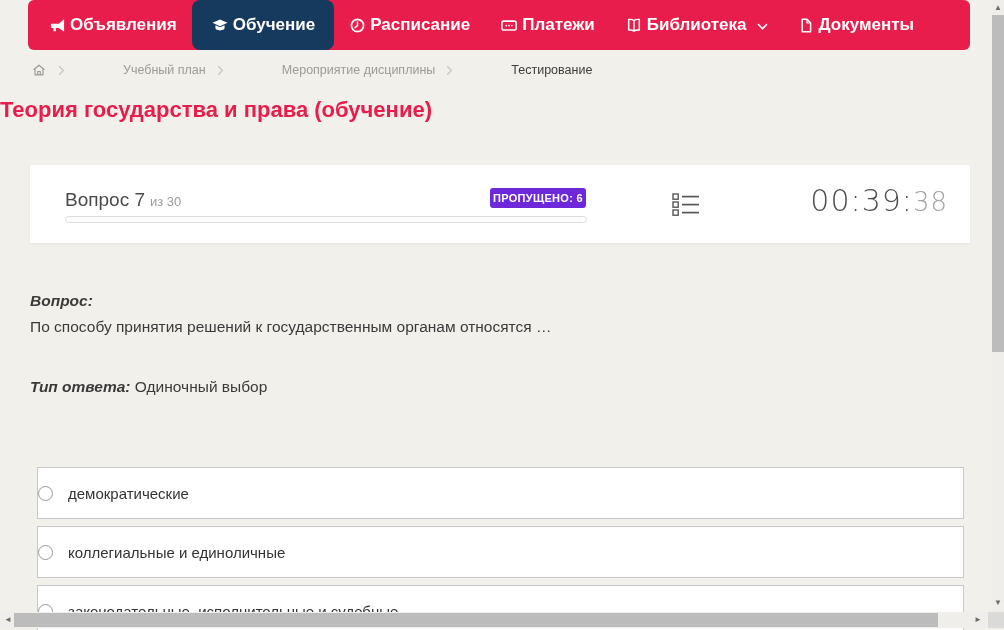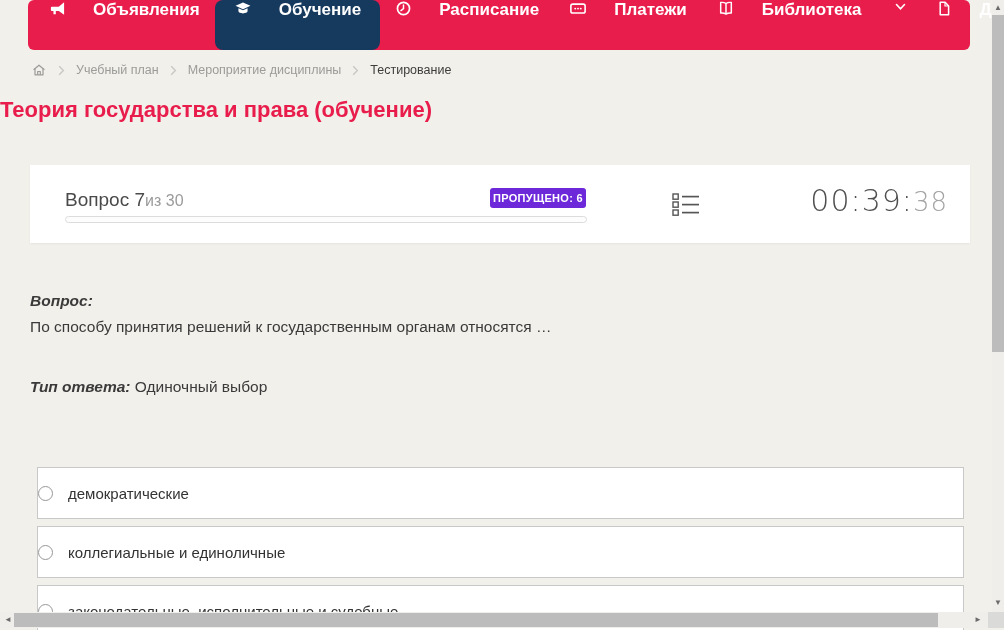--- a/index.html
+++ b/index.html
@@ -5,42 +5,42 @@
   * { margin:0; padding:0; box-sizing:border-box; }
   html,body { width:1004px; height:630px; overflow:hidden; }
   body { font-family:"Liberation Sans", sans-serif; background:#f2f0eb; position:relative; }
 
   .stage { position:absolute; inset:0; }
 
   
   .navbar { position:absolute; left:28px; top:0; width:942px; height:50px;
             background:#e91d4c; border-radius:6px; display:flex; align-items:center;
             padding:0 6px; }
-  .nav-item { display:flex; gap:27px; height:50px; padding:0 15px;
+  .nav-item { display:flex; align-items:center; gap:4px; height:50px; padding:0 15px;
               color:#ffffff; font-size:17px; font-weight:bold; cursor:pointer; white-space:nowrap; }
   .nav-item.active { background:#16395e; border-radius:8px; padding:0 19px; }
   .nav-item svg { display:block; }
   .nav-caret { margin-left:7px; margin-top:3px; }
 
   
   .breadcrumb { position:absolute; left:31px; top:62px; display:flex; align-items:center;
                 gap:11px; font-size:12.5px; color:#9b9b98; }
-  .crumb { cursor:pointer; }
+  .crumb { cursor:pointer;margin-left:47px; }
   .crumb.current { color:#3c3c3c; cursor:default; }
   .crumb-sep { display:flex; align-items:center; }
 
   
   .page-title { position:absolute; left:0; top:97px; width:1000px; text-align:left;
                 color:#e91d4c; font-size:22px; font-weight:bold; }
 
   
   .qcard { position:absolute; left:30px; top:165px; width:940px; height:78px; background:#ffffff;
            box-shadow:0 1px 2px rgba(0,0,0,0.05); }
   .q-num { position:absolute; left:35px; top:24px; font-size:19px; color:#4a4a4a; }
-  .q-of  { font-size:16px; color:#9b9b9b; }
+  .q-of  { font-size:13px; color:#9b9b9b; margin-left:5px; }
   .q-progress { position:absolute; left:35px; top:51px; width:522px; height:7px;
                 border:1px solid #dcdcdc; border-radius:4px; background:#fdfdfd; overflow:hidden; }
   .q-progress-fill { height:100%; width:0; background:#e91d4c; border-radius:4px; }
   .q-badge { position:absolute; left:460px; top:23px; background:#6d28d9; color:#ffffff;
              font-size:11px; font-weight:bold; letter-spacing:.3px; padding:4px 3px;
              border-radius:3px; }
   .q-list-btn { position:absolute; left:641px; top:27px; width:30px; height:26px;
                 background:none; border:none; cursor:pointer; }
   .q-timer { position:absolute; right:22px; top:18px; font-size:30px; color:#4f4f4f;
              font-family:"DejaVu Sans", sans-serif; font-weight:200; letter-spacing:1px; }

